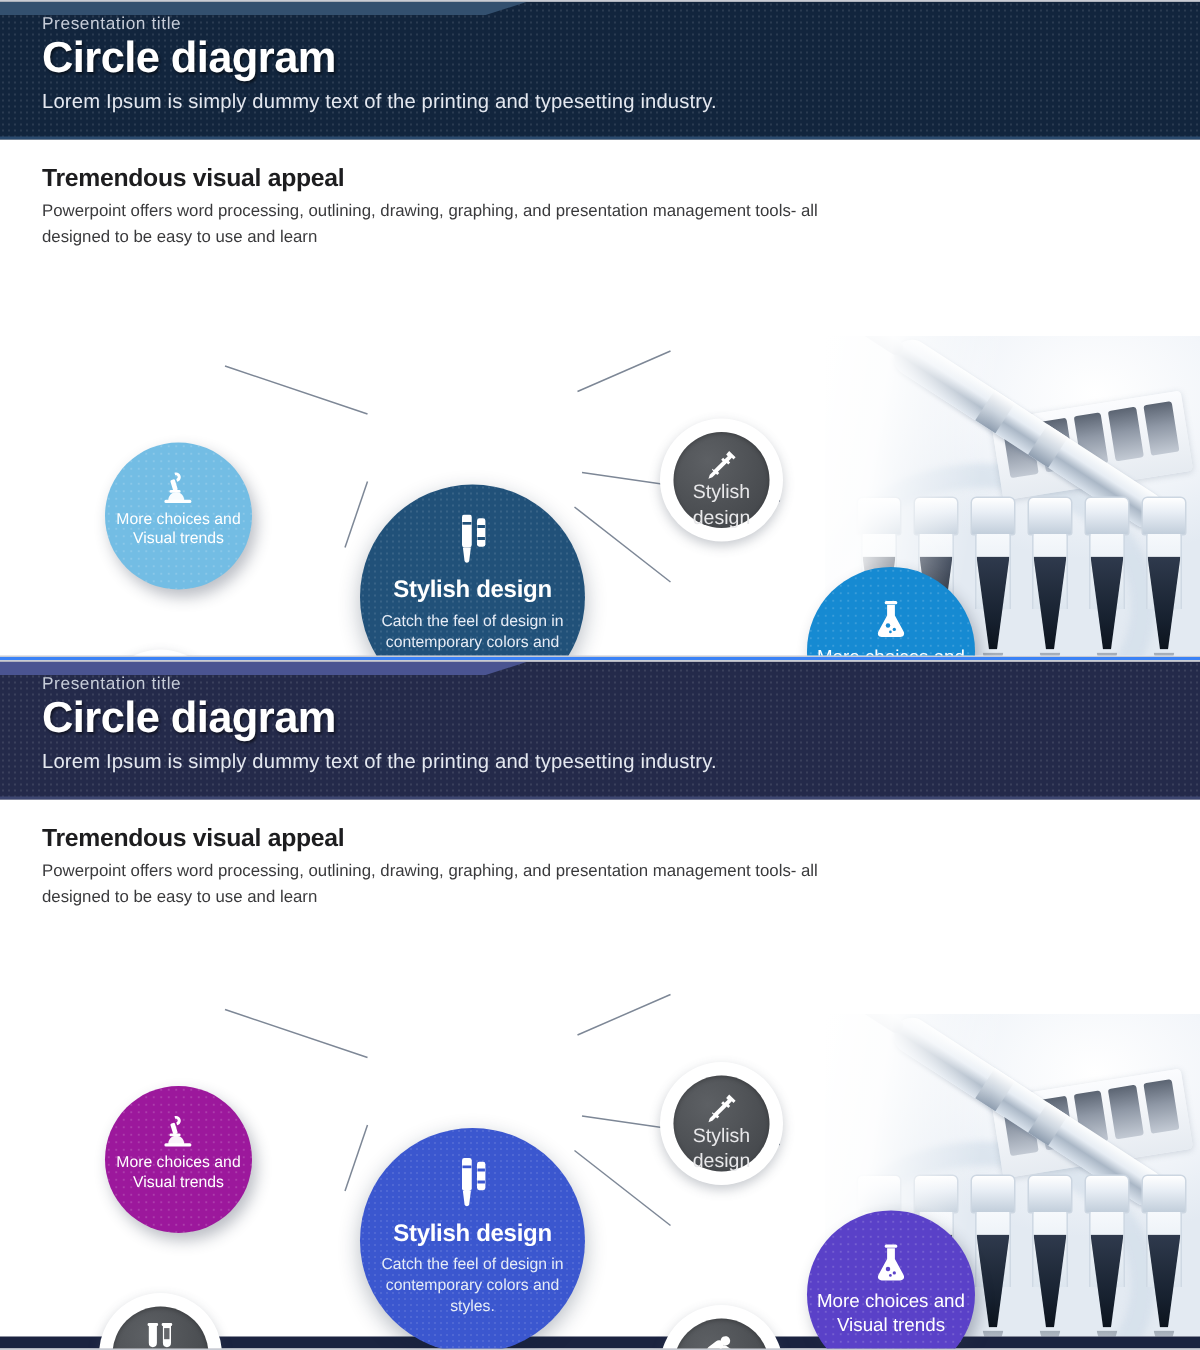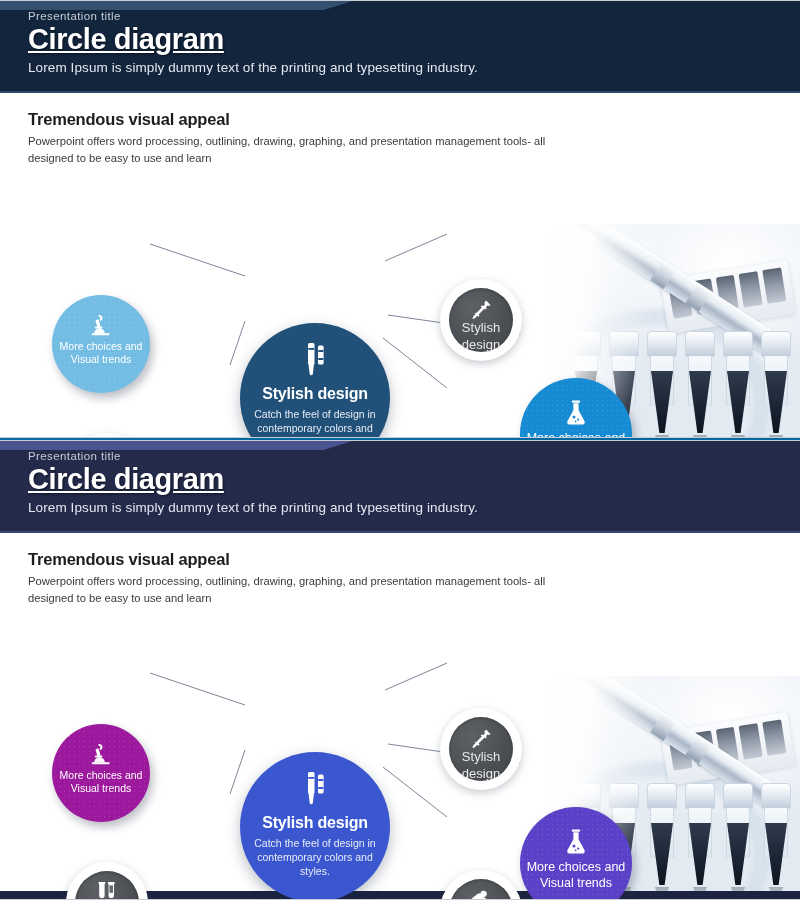--- a/index.html
+++ b/index.html
@@ -2,21 +2,21 @@
 <html><head>
 <meta charset="utf-8">
 <style>
   * { box-sizing: border-box; margin: 0; padding: 0; }
   html, body {
     width: 800px; height: 900px;
     background: #ffffff;
     font-family: "Liberation Sans", sans-serif;
     overflow: hidden;
   }
-  .page { position: relative; width: 800px; height: 900px; background:#0369a1; }
+  .page { position: relative; width: 800px; height: 900px; background:#3b82f6; }
 
   
   .slide {
     position: absolute; left: 0; width: 800px;
     background: #ffffff;
     overflow: hidden;
     border-top: 1px solid #c9ccd4;
     border-bottom: 1px solid #c9ccd4;
   }
   #slide-1 { top: 0px;   height: 438px; }
@@ -42,21 +42,20 @@
   }
   .hdr-inner { position: relative; padding: 9px 0 0 28px; }
   .kicker {
     font-size: 11.5px; letter-spacing: .4px; color: #c6ccd8;
     font-family: "Liberation Sans", sans-serif;
   }
   .big-title {
     font-size: 29px; font-weight: bold; color: #ffffff;
     letter-spacing: -0.4px; line-height: 1.12; margin-top: 1px;
     text-shadow: 1px 1px 2px rgba(0,0,0,.55);
-    text-decoration: underline;
   }
   .subtitle {
     font-size: 13.5px; color: #e4e8f0; margin-top: 5px; letter-spacing: .1px;
   }
 
   
   .body-wrap { position: relative; width: 100%; }
   #slide-1 .body-wrap { height: 346px; }
   #slide-2 .body-wrap { height: 366px; }
 
@@ -177,20 +176,21 @@
   }
   .node-center .sub{
     position:absolute; left:10px; right:10px; top:84px; text-align:center;
     color:#e6ecf6; font-size:10.5px; line-height:1.35;
   }
 
   
   .node-big{
     width:98px; height:98px;
     box-shadow: 3px 5px 10px rgba(40,50,70,.32);
+    margin-left: 18px;
   }
   .node-big .dots{
     position:absolute; inset:0; border-radius:50%;
     background-image: radial-gradient(rgba(255,255,255,.16) .6px, transparent .7px);
     background-size:5px 5px;
   }
   .node-big .ico{ top:19px; }
   .node-big .lbl{ top:45px; font-size:10.5px; }
 
   .node-xl{ width:112px; height:112px; }

